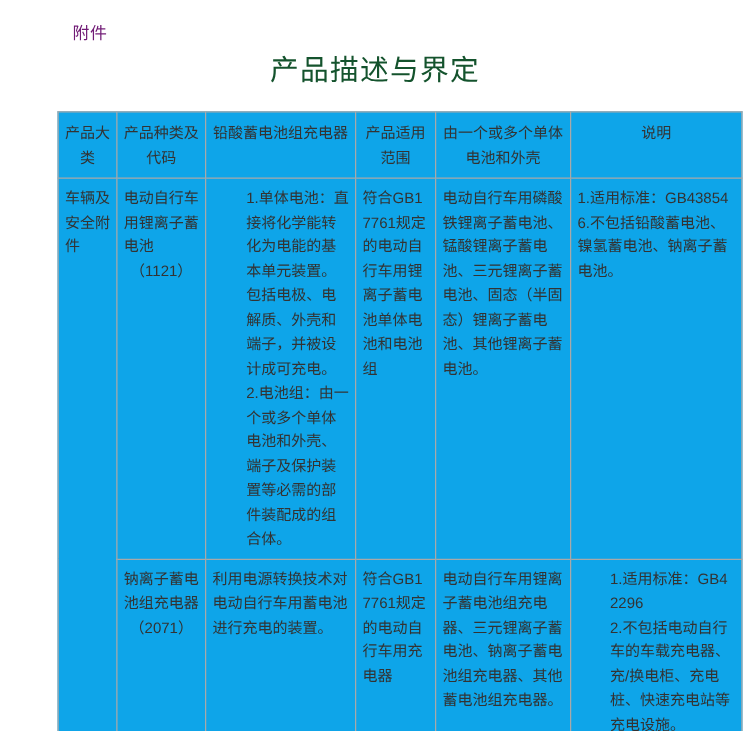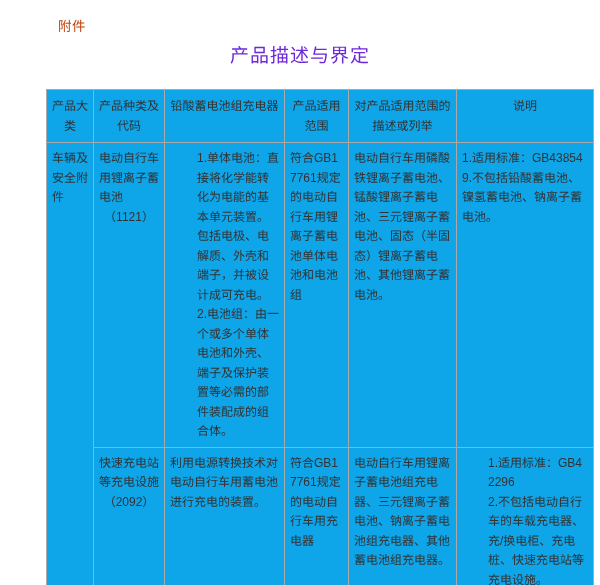--- a/index.html
+++ b/index.html
@@ -23,34 +23,34 @@
     box-sizing: border-box;
   }
 
   
   .attachment-label {
     position: absolute;
     left: 58px;
     top: 18px;
     font-size: 13.5px;
     line-height: 18px;
-    color: #c2410c;
+    color: #701a75;
     letter-spacing: 0.5px;
   }
 
   
   .doc-title {
     position: absolute;
     left: 0;
     right: 0;
     top: 42px;
     text-align: center;
-    font-size: 19px;
+    font-size: 23px;
     line-height: 28px;
-    color: #6d28d9;
+    color: #14532d;
     letter-spacing: 1px;
   }
 
   
   .table-wrap {
     position: absolute;
     left: 46px;
     top: 89px;
     width: 547px;
   }
@@ -125,40 +125,40 @@
         <col class="c4">
           <col class="c5">
           <col class="c6">
       </colgroup>
       <thead>
         <tr>
           <th>产品大类</th>
           <th>产品种类及代码</th>
           <th>铅酸蓄电池组充电器</th>
           <th>产品适用范围</th>
-          <th>对产品适用范围的描述或列举</th>
+          <th>由一个或多个单体电池和外壳</th>
           <th>说明</th>
         </tr>
       </thead>
       <tbody>
         <tr class="row1-h">
           <td class="cat-cell" rowspan="2">车辆及安全附件</td>
           <td class="kind-cell">
             <span>电动自行车用锂离子蓄电池</span><span class="code-line">（1121）</span>
           </td>
           <td class="body-cell" style="white-space: pre-wrap; padding-left: 32px;">1.单体电池：直接将化学能转化为电能的基本单元装置。包括电极、电解质、外壳和端子，并被设计成可充电。
 2.电池组：由一个或多个单体电池和外壳、端子及保护装置等必需的部件装配成的组合体。</td>
           <td class="body-cell">符合GB17761规定的电动自行车用锂离子蓄电池单体电池和电池组</td>
           <td class="body-cell">电动自行车用磷酸铁锂离子蓄电池、锰酸锂离子蓄电池、三元锂离子蓄电池、固态（半固态）锂离子蓄电池、其他锂离子蓄电池。</td>
           <td class="note-cell" style="white-space: pre-wrap;">1.适用标准：GB43854
-9.不包括铅酸蓄电池、镍氢蓄电池、钠离子蓄电池。</td>
+6.不包括铅酸蓄电池、镍氢蓄电池、钠离子蓄电池。</td>
         </tr>
         <tr class="row2-h">
           <td class="kind-cell">
-            <span>快速充电站等充电设施</span><span class="code-line">（2092）</span>
+            <span>钠离子蓄电池组充电器</span><span class="code-line">（2071）</span>
           </td>
           <td class="body-cell">利用电源转换技术对电动自行车用蓄电池进行充电的装置。</td>
           <td class="body-cell">符合GB17761规定的电动自行车用充电器</td>
           <td class="body-cell">电动自行车用锂离子蓄电池组充电器、三元锂离子蓄电池、钠离子蓄电池组充电器、其他蓄电池组充电器。</td>
           <td class="note-cell" style="white-space: pre-wrap; padding-left: 31px;">1.适用标准：GB42296
 2.不包括电动自行车的车载充电器、充/换电柜、充电桩、快速充电站等充电设施。</td>
         </tr>
       </tbody>
     </table>
   </div>

